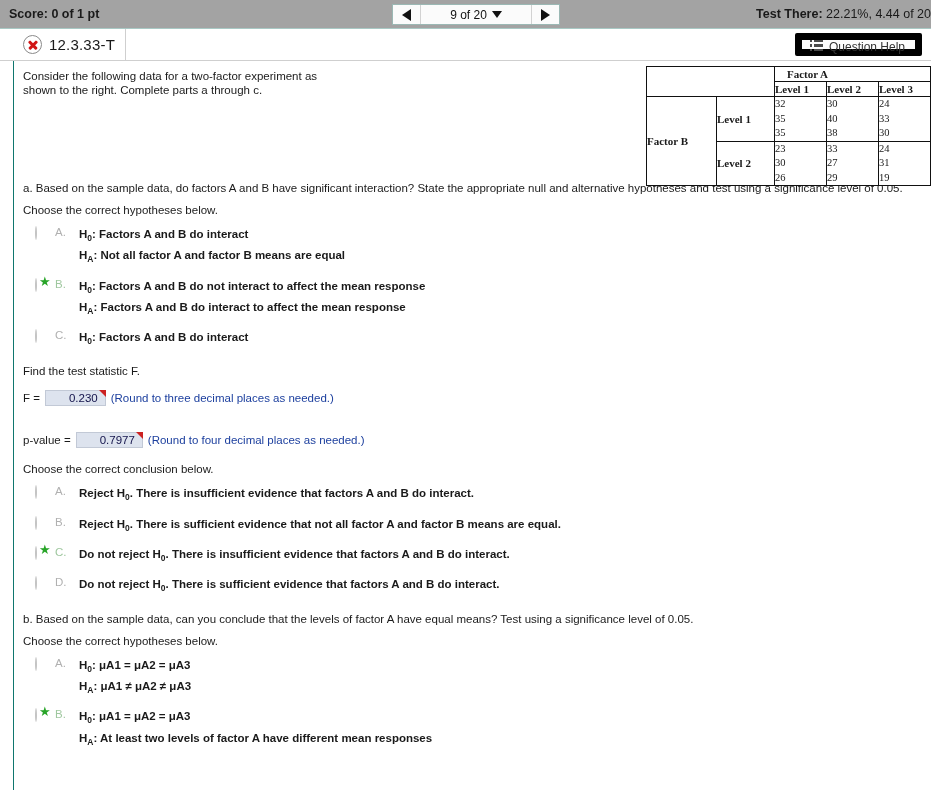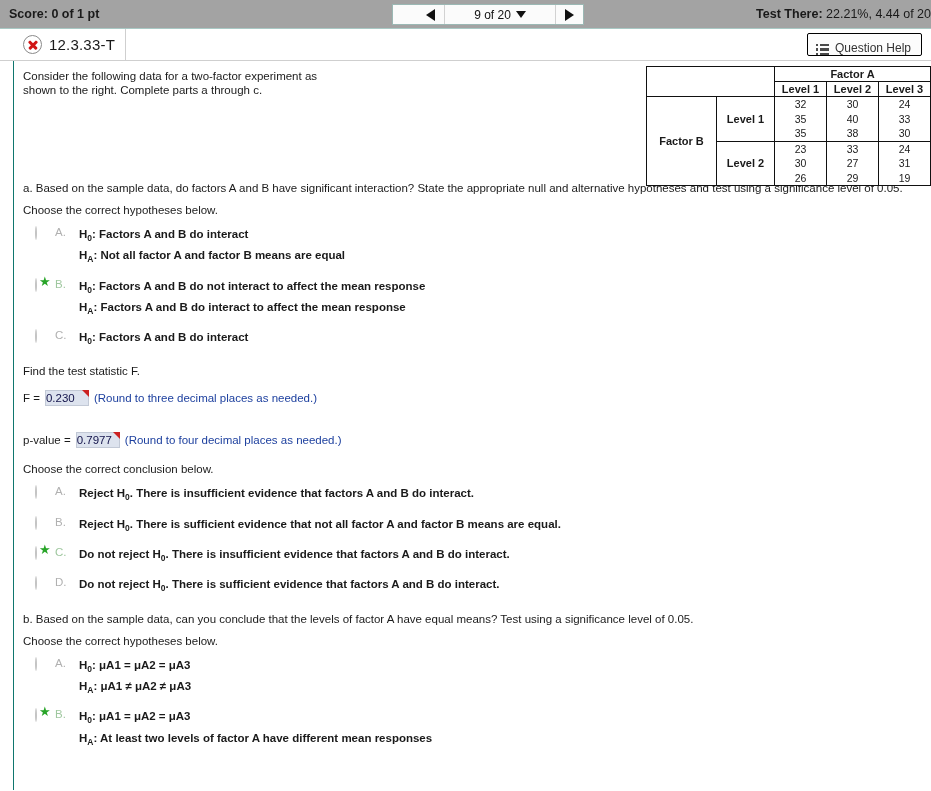--- a/index.html
+++ b/index.html
@@ -30,21 +30,20 @@
   }
   .nav-group {
     position: absolute;
     left: 392px;
     top: 4px;
     display: flex;
     align-items: stretch;
     height: 21px;
     border: 1px solid #9bb8b4;
     background: #fbfbfb;
-    padding-left: 24px;
   }
   .nav-btn {
     width: 28px;
     background: #fbfbfb;
     display: flex;
     align-items: center;
     justify-content: center;
     cursor: pointer;
   }
   .nav-btn.left { border-right: 1px solid #d2d2d2; }
@@ -127,25 +126,25 @@
     font-size: 15px;
     color: #1a1a1a;
     letter-spacing: .2px;
   }
   .help-btn {
     position: absolute;
     right: 9px;
     top: 4px;
     height: 23px;
     display: flex;
-    align-items: flex-end;
+    align-items: flex-start;
     gap: 6px;
     padding: 0 10px 0 8px;
     background: #fcfcfc;
-    border: 1px solid #000000;
+    border: 7px solid #000000;
     border-radius: 2px;
     font-size: 12px;
     color: #333;
     cursor: pointer;
   }
   .list-icon {
     width: 13px; height: 11px;
     display: flex; flex-direction: column;
     justify-content: space-between;
     flex: none;
@@ -198,23 +197,23 @@
     right: 0px;
     top: 5px;
   }
   table.dt {
     border-collapse: collapse;
     font-size: 11px;
     background: #fff;
   }
   table.dt td, table.dt th {
     border: 1px solid #111;
-    text-align: center;
     font-weight: normal;
     padding: 0;
+    font-family: Liberation Serif, serif;
   }
   .dt .blank-cell { border: 1px solid #111; border-top: 1px solid #111; }
   .dt .hdr { font-weight: bold; font-size: 11px; height: 15px; padding: 0 12px; }
   .dt .lvlhdr { font-weight: bold; font-size: 11px; height: 15px; width: 52px; }
   .dt .rowlabel { font-weight: bold; font-size: 11px; width: 58px; }
   .dt .factorb { font-weight: bold; font-size: 11px; width: 70px; }
   .dt .numgroup {
     padding: 0; vertical-align: middle;
   }
   .dt .numstack { display: block; }
@@ -284,21 +283,21 @@
     display: flex;
     align-items: center;
     font-size: 11.5px;
     gap: 5px;
   }
   .inp {
     position: relative;
     display: inline-block;
     background: #dde3ee;
     border: 1px solid #c2c9d6;
-    padding: 1px 7px 1px 0;
+    padding: 1px 7px 1px 23px;
     font-size: 11.5px;
     color: #12124a;
     min-width: 44px;
     text-align: left;
     cursor: text;
   }
   .inp::after {
     content: "";
     position: absolute;
     right: -1px; top: -1px;

